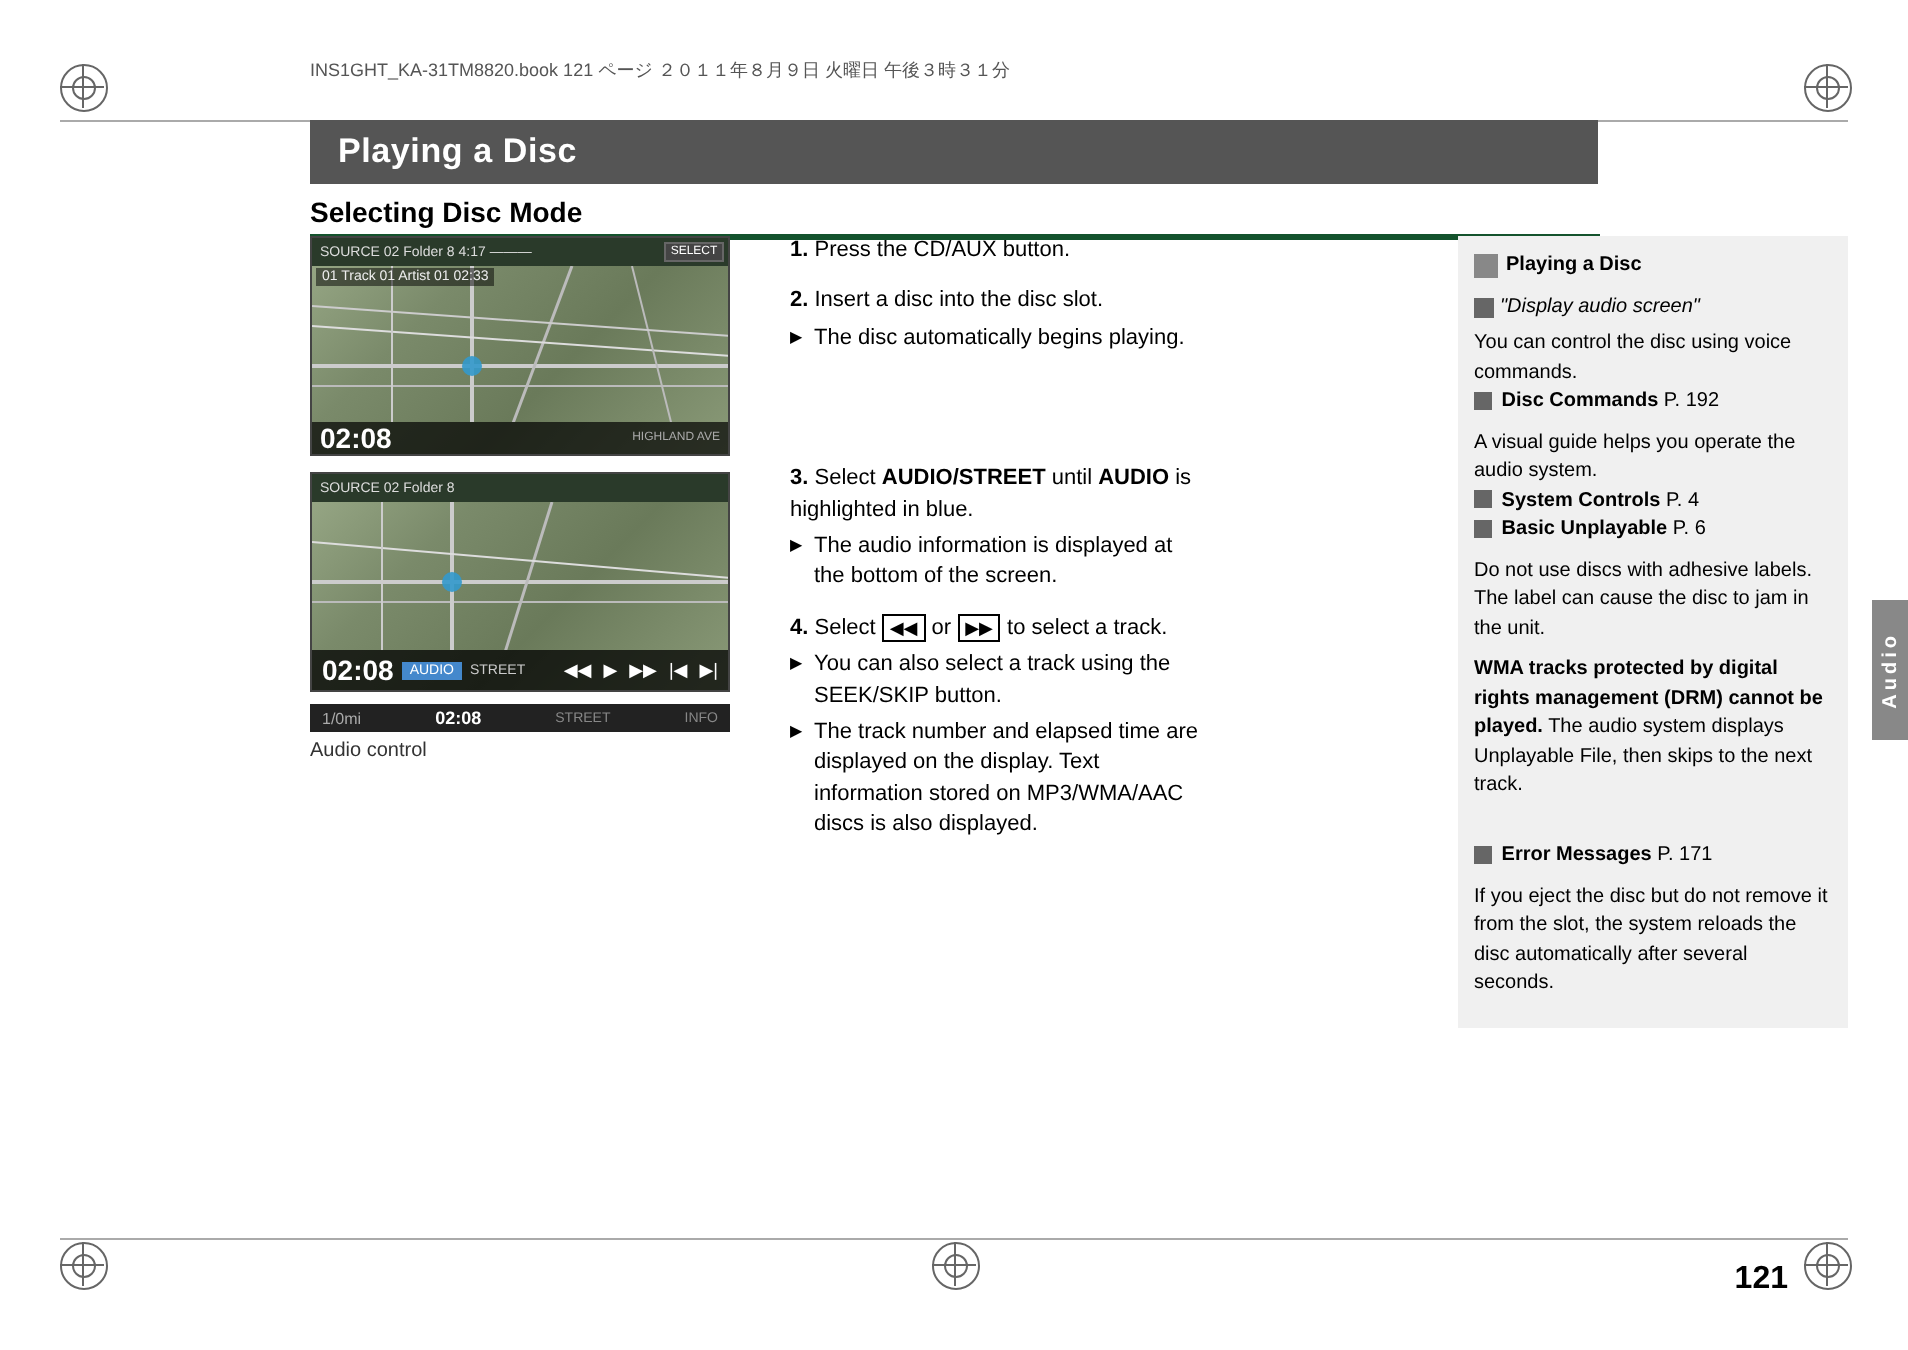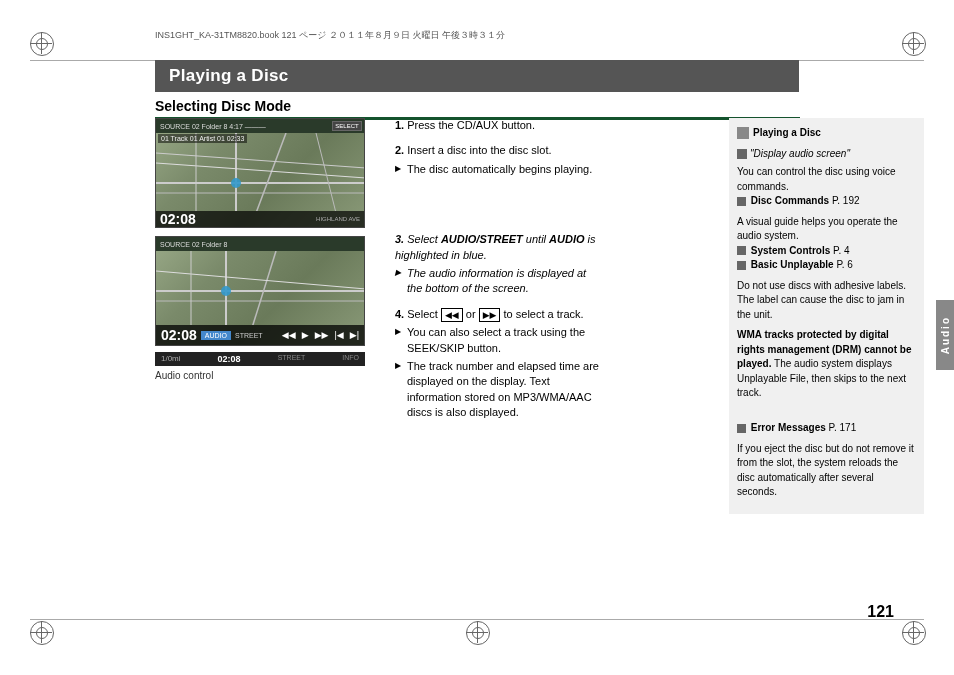--- a/index.html
+++ b/index.html
@@ -264,21 +264,21 @@
       font-size: 10px;
       font-weight: bold;
       writing-mode: vertical-rl;
       transform: rotate(180deg);
       letter-spacing: 2px;
     }
 
     
     .page-number {
       position: absolute;
-      bottom: 54px;
+      bottom: 26px;
       right: 60px;
       font-size: 16px;
       font-weight: bold;
       color: #000;
     }
 
     
     .divider-top {
       position: absolute;
       top: 60px;
@@ -416,21 +416,21 @@
           <span>◀◀</span>
           <span>▶</span>
           <span>▶▶</span>
           <span>|◀</span>
           <span>▶|</span>
         </div>
       </div>
     </div>
   </div>
 
-  <div style="width:210px;display:flex;justify-content:space-between;background:#222;padding:2px 6px;margin-bottom:4px;">
+  <div style="width:210px;display:flex;align-items:center;justify-content:space-between;background:#222;padding:2px 6px;margin-bottom:4px;">
     <span style="color:#aaa;font-size:8px;">1/0mi</span>
     <span style="color:#fff;font-size:9px;font-weight:bold;">02:08</span>
     <span style="color:#888;font-size:7px;">STREET</span>
     <span style="color:#888;font-size:7px;">INFO</span>
   </div>
 
   <div class="caption">Audio control</div>
 </div>
 
 <div class="mid-column">
@@ -441,21 +441,21 @@
   </div>
 
   <div class="instruction">
     <span class="step-num">2.</span>
     <span>Insert a disc into the disc slot.</span>
     <div class="arrow-bullet">
       <span>The disc automatically begins playing.</span>
     </div>
   </div>
 
-  <div class="instruction" style="margin-top:55px;font-style:italic;">
+  <div class="instruction" style="margin-top:55px;">
     <span class="step-num">3.</span>
     <span> Select <strong>AUDIO/STREET</strong> until <strong>AUDIO</strong> is highlighted in blue.</span>
     <div class="arrow-bullet">
       The audio information is displayed at the bottom of the screen.
     </div>
   </div>
 
   <div class="instruction">
     <span class="step-num">4.</span>
     <span> Select <span class="btn-ref">◀◀</span> or <span class="btn-ref">▶▶</span> to select a track.</span>

